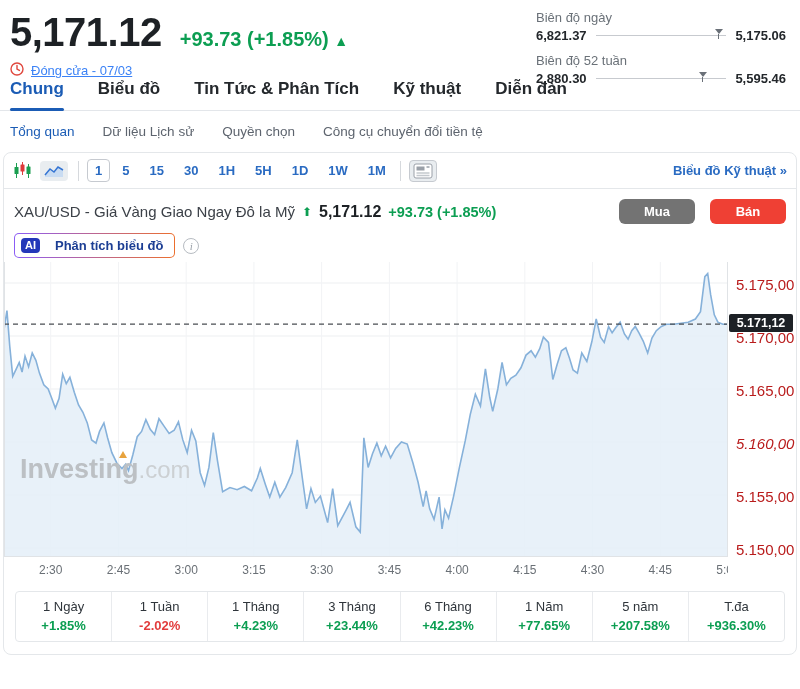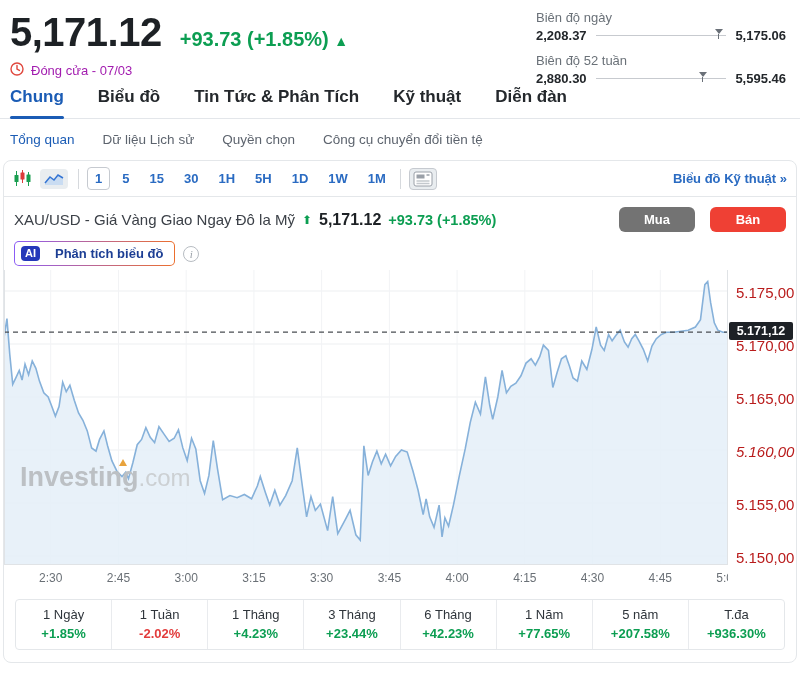--- a/index.html
+++ b/index.html
@@ -5,33 +5,33 @@
   * { margin:0; padding:0; box-sizing:border-box; }
   html,body { width:800px; background:#fff; font-family:"Liberation Sans", sans-serif; color:#24282c; }
   body { position:relative; height:689px; overflow:hidden; }
 
   
   .hdr { position:relative; padding:10px 12px 0 10px; }
   .price-row { display:flex; align-items:baseline; gap:18px; }
   .big-price { font-size:40px; font-weight:700; color:#1d2125; letter-spacing:-0.5px; }
   .big-change { font-size:20px; font-weight:700; color:#0c9e52; }
   .big-change .tri { font-size:14px; }
-  .status-row { display:flex; align-items:center; gap:7px; margin-top:7px; font-size:13px; color:#a21caf; }
+  .status-row { display:flex; align-items:center; gap:7px; margin-top:7px; font-size:13px; color:#3b82f6;text-decoration:underline; }
   .ranges { position:absolute; top:10px; right:14px; width:250px; }
   .range-group { margin-bottom:10px; }
   .range-label { font-size:13px; color:#6a7178; margin-bottom:3px; }
   .range-vals { display:flex; align-items:center; gap:9px; }
   .range-vals b { font-size:13px; color:#23272b; white-space:nowrap; }
   .range-track { flex:1; height:1px; background:#c7cacf; position:relative; }
   .range-marker { position:absolute; top:-6px; width:0; height:0; transform:translateX(-50%); }
   .range-marker .tri-dn { width:0; height:0; border-left:4px solid transparent; border-right:4px solid transparent; border-top:5px solid #6a7078; position:absolute; left:-4px; top:0; }
   .range-marker .tick { position:absolute; left:-0.5px; top:5px; width:1px; height:5px; background:#6a7078; }
 
   
-  .tabs { display:flex; gap:34px; padding:0 10px; margin-top:8px; border-bottom:1px solid #e3e6ea; }
+  .tabs { display:flex; gap:34px; padding:0 10px; margin-top:0; border-bottom:1px solid #e3e6ea; }
   .tab { font-size:17px; font-weight:700; color:#24282c; padding-bottom:11px; position:relative; cursor:pointer; }
   .tab.active { color:#1b5cb5; }
   .tab.active::after { content:""; position:absolute; left:0; right:0; bottom:-1px; height:3px; background:#1b5cb5; border-radius:2px; }
   .subtabs { display:flex; gap:28px; padding:13px 10px 13px; }
   .subtab { font-size:13.5px; color:#5d646e; cursor:pointer; }
   .subtab.active { color:#1b5cb5; }
 
   
   .widget { margin:0 3px; border:1px solid #e4e7ea; border-radius:8px; overflow:hidden; }
   .toolbar { display:flex; align-items:center; height:36px; padding:0 9px; border-bottom:1px solid #e4e7ea; }
@@ -99,21 +99,21 @@
           <path d="M7 3.5 V7 L9.4 8.4" fill="none" stroke="#e0483e" stroke-width="1.4" stroke-linecap="round"></path>
         </svg>
     </span>
     <span>Đóng cửa - 07/03</span>
   </div>
 
   <div class="ranges">
     <div class="range-group">
       <div class="range-label">Biên độ ngày</div>
       <div class="range-vals">
-        <b>2,208.37</b>
+        <b>6,821.37</b>
         <span class="range-track">
           <span class="range-marker" style="left: 94%;">
               <span class="tri-dn"></span>
               <span class="tick"></span>
             </span>
         </span>
         <b>5,175.06</b>
       </div>
     </div>
     <div class="range-group">

